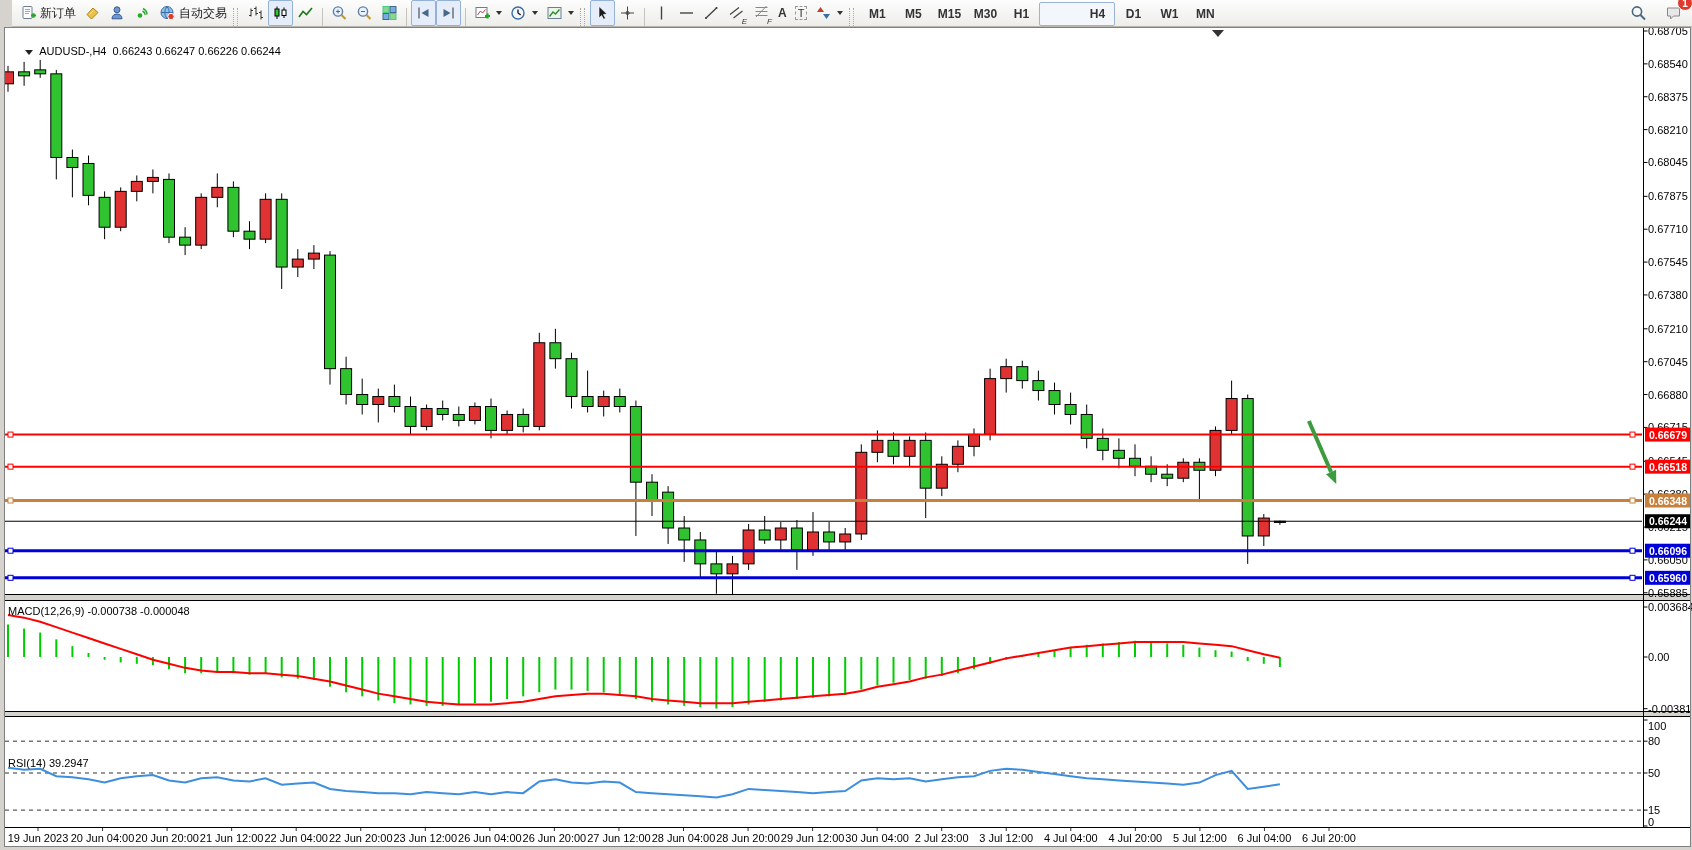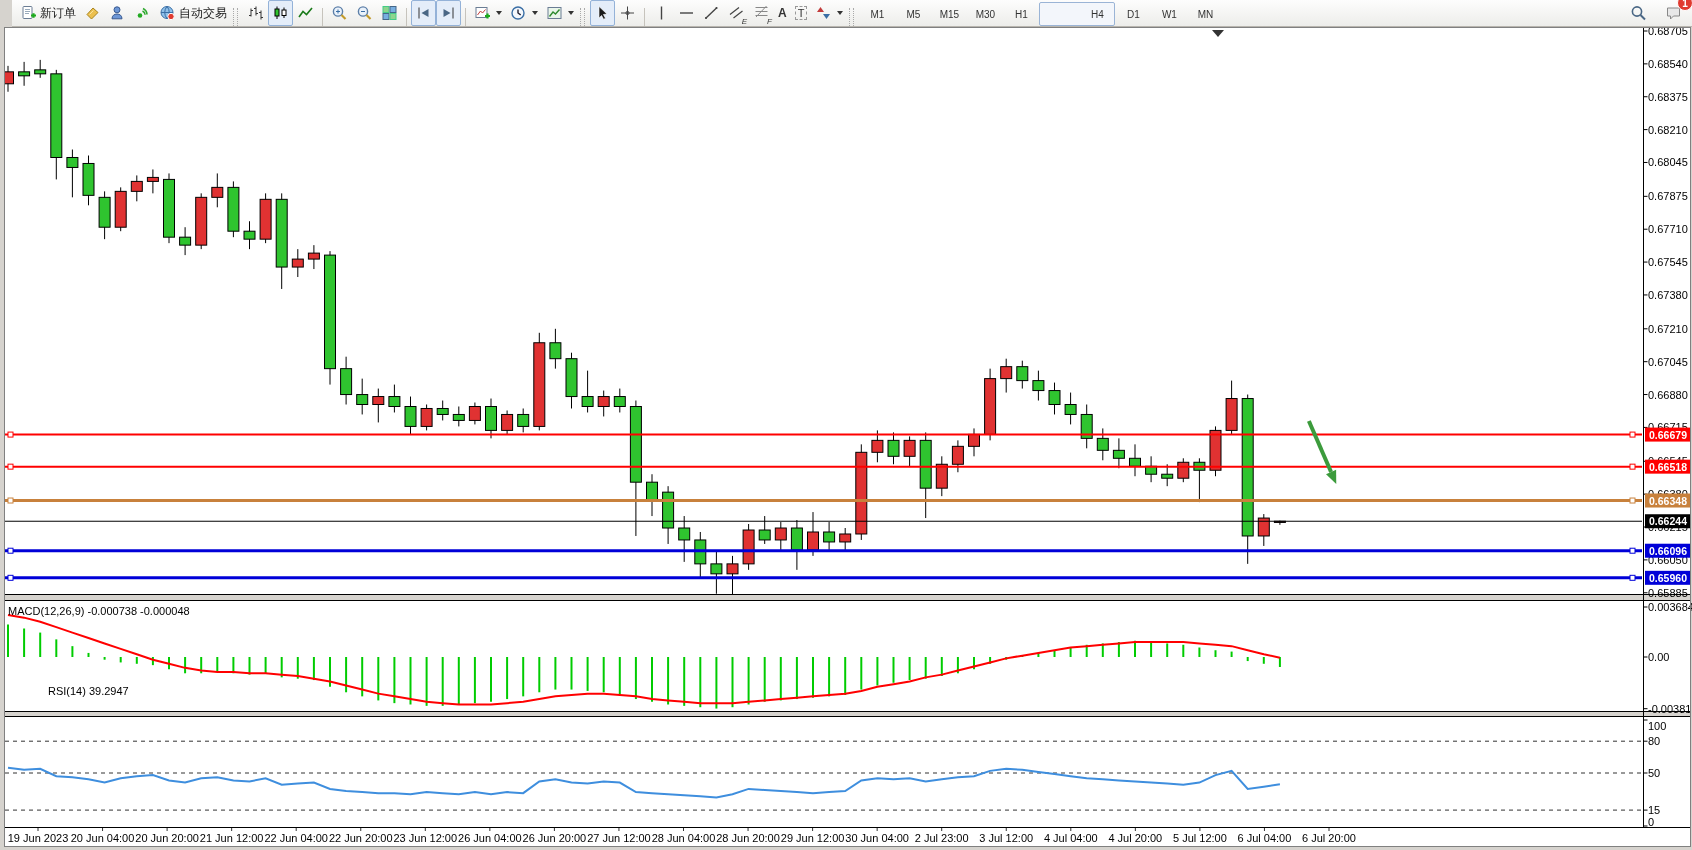--- a/index.html
+++ b/index.html
@@ -10,38 +10,38 @@
            display:flex;align-items:flex-end;padding:0 4px;box-sizing:border-box;z-index:5;}
   .tb-btn{display:inline-flex;align-items:center;gap:3px;height:22px;padding:1px 3px;
           border:1px solid transparent;border-radius:2px;font-size:12px;color:#222;cursor:default;}
   .tb-btn.pressed{background:#E4EDF9;border-color:#94B2D8;}
   .tb-sep{width:1px;height:18px;background:#C6C3BC;margin:0 4px;flex:0 0 auto;}
   .tb-grip{width:3px;height:18px;border-left:1px dotted #AAA;border-right:1px dotted #AAA;margin:0 5px 0 2px;flex:0 0 auto;}
   .tico{width:17px;height:16px;flex:0 0 auto;}
   .caret{width:0;height:0;border-left:3.5px solid transparent;border-right:3.5px solid transparent;
          border-top:4px solid #333;margin-left:2px;}
   .tf-btn{height:20px;min-width:26px;padding:1px 4px;border:1px solid transparent;border-radius:2px;
-          font-size:10px;color:#333;display:inline-flex;align-items:center;justify-content:center;}
+          font-size:12px;color:#333;display:inline-flex;align-items:center;justify-content:center;font-weight:bold;}
   .tf-btn.pressed{background:#F3F6FB;border-color:#9AB4D6;box-shadow:inset 0 0 1px #fff;padding-left:44px;}
   .glyphA{font-weight:bold;font-size:12px;color:#333;}
   .glyphT{font-size:11px;color:#333;border:1px dashed #999;padding:0 2px;line-height:12px;}
   .icwrap{position:relative;display:inline-block;}
   .icsub{position:absolute;right:-2px;bottom:-3px;font-size:8px;color:#333;}
   .tb-right{margin-left:auto;display:flex;align-items:center;gap:10px;padding-right:14px;}
   .chatwrap{position:relative;}
   .badge{position:absolute;right:-8px;top:-6px;background:#E03A2F;color:#fff;border-radius:50%;
          width:14px;height:14px;font-size:10px;font-weight:bold;display:flex;align-items:center;
          justify-content:center;border:1px solid #fff;}
   
   .chart-window{position:absolute;left:0;top:27px;width:1692px;height:607px;}
   #chart-svg{position:absolute;left:0;top:0;}
   .float-label{position:absolute;font-size:11px;color:#000;white-space:pre;z-index:3;}
   #ohlc-title{left:13px;top:6px;}
   #macd-label{left:8px;top:578px;}
-  #rsi-label{left:8px;top:658px;margin-left:40px;}
+  #rsi-label{left:8px;top:730px;}
   .tri-down{display:inline-block;width:0;height:0;border-left:4px solid transparent;
             border-right:4px solid transparent;border-top:5px solid #222;margin-right:6px;}
   svg text{font-family:"Liberation Sans",sans-serif;}
 </style>
 </head>
 <body>
 
 <div class="toolbar">
   <div class="tb-btn">
     <svg class="tico" viewBox="0 0 16 16">
@@ -664,15 +664,18 @@
           <line x1="1199.8999999999999" y1="828" x2="1199.8999999999999" y2="831" stroke="#333"></line>
           <text x="1199.8999999999999" y="842" font-size="11" fill="#000" text-anchor="middle">5 Jul 12:00</text>
           <line x1="1264.45" y1="828" x2="1264.45" y2="831" stroke="#333"></line>
           <text x="1264.45" y="842" font-size="11" fill="#000" text-anchor="middle">6 Jul 04:00</text>
           <line x1="1329" y1="828" x2="1329" y2="831" stroke="#333"></line>
           <text x="1329" y="842" font-size="11" fill="#000" text-anchor="middle">6 Jul 20:00</text>
         </g>
         <rect x="4.5" y="27.5" width="1686" height="819" fill="none" stroke="#808080"></rect>
       </g>
     </svg>
+  <div class="float-label" id="ohlc-title">
+    <span class="tri-down"></span><span>AUDUSD-,H4</span>&nbsp;&nbsp;<span>0.66243 0.66247 0.66226 0.66244</span>
+  </div>
   <div class="float-label" id="macd-label">MACD(12,26,9) -0.000738 -0.000048</div>
   <div class="float-label" id="rsi-label">RSI(14) 39.2947</div>
 </div>
 
 </body></html>

